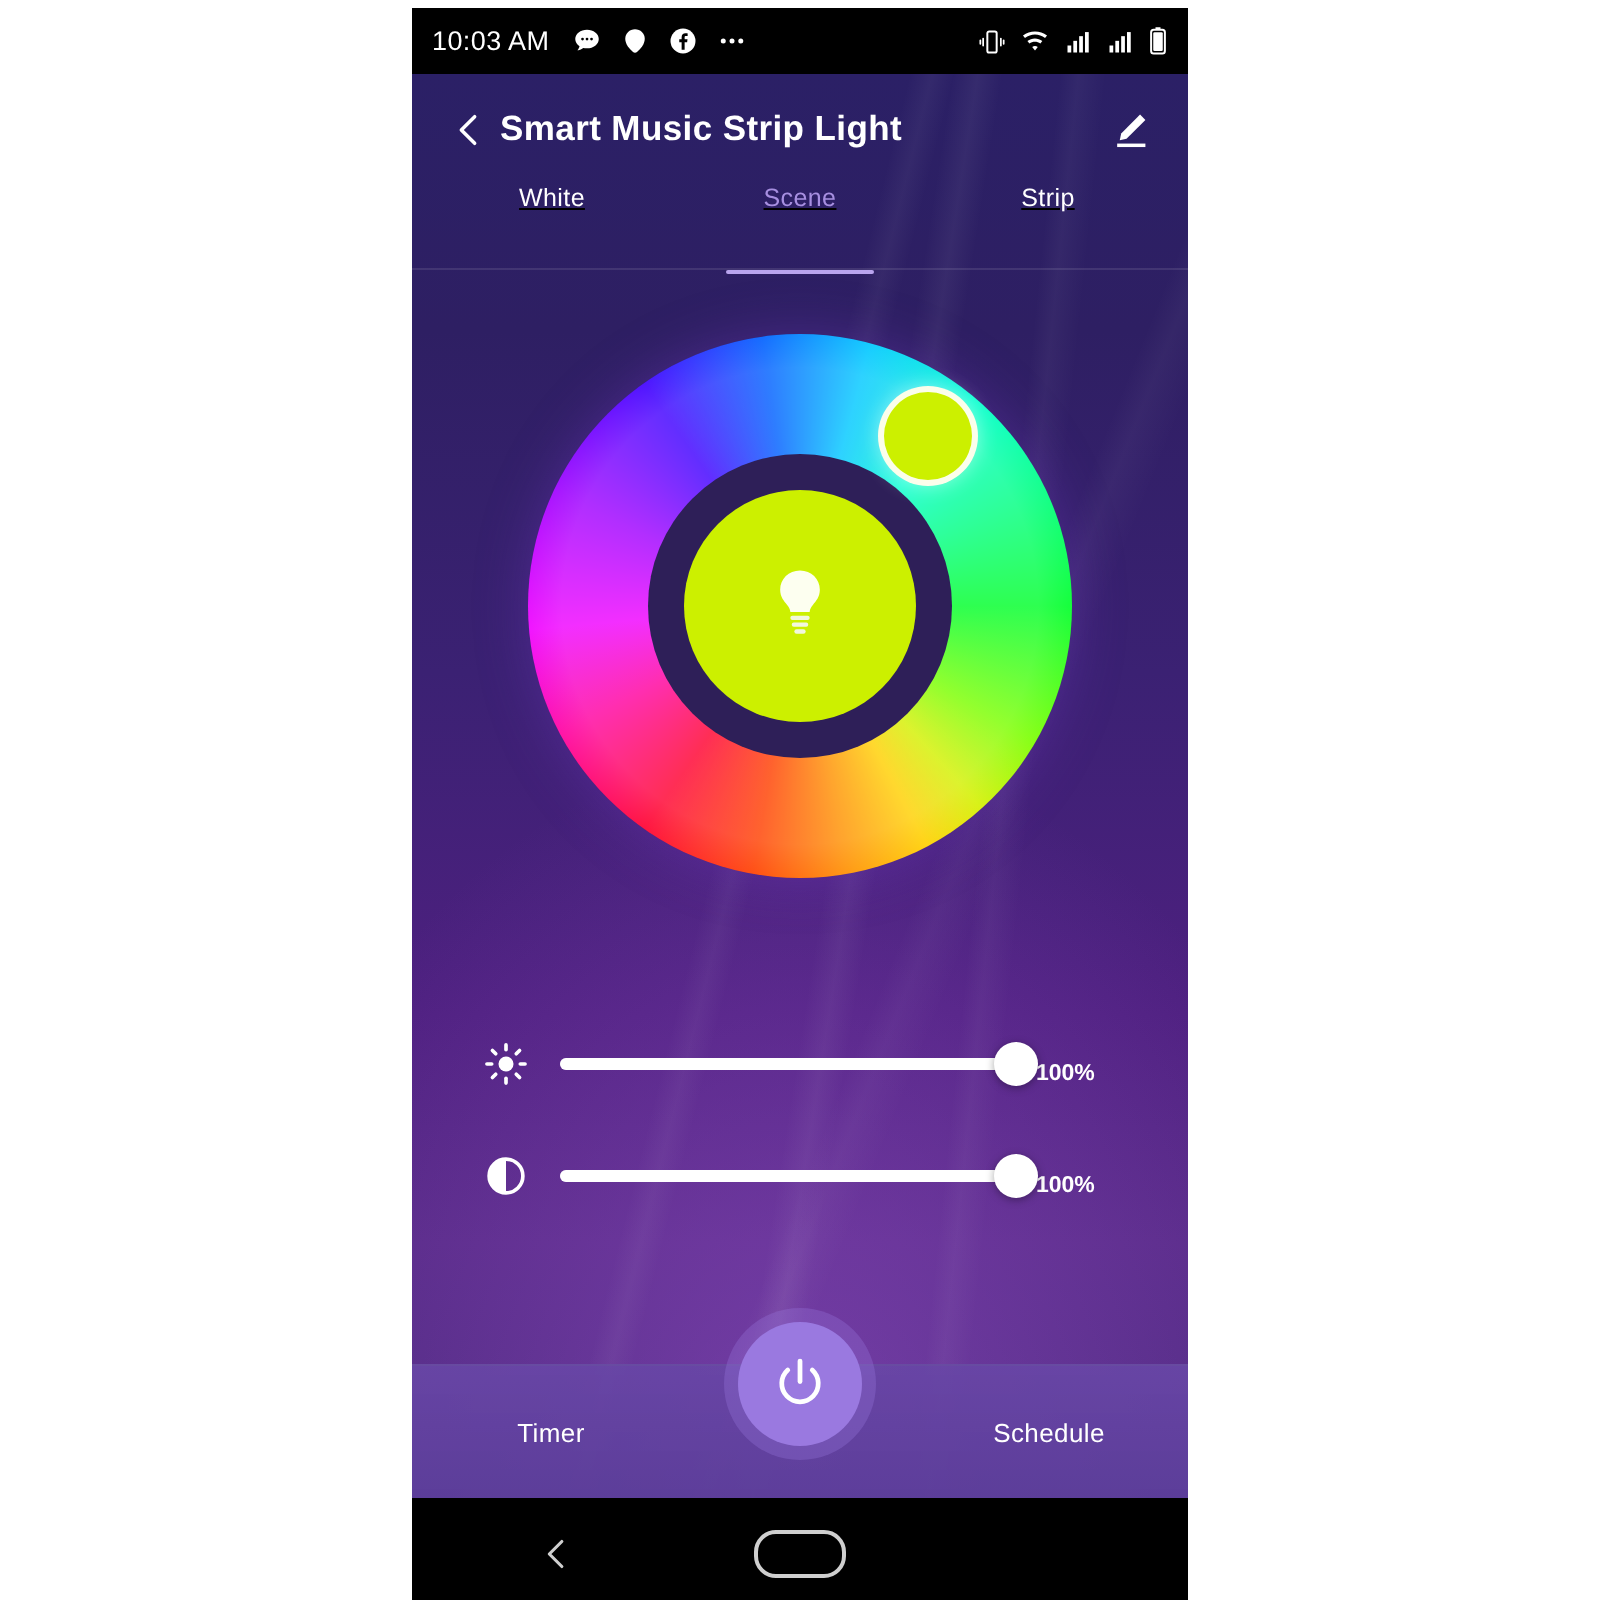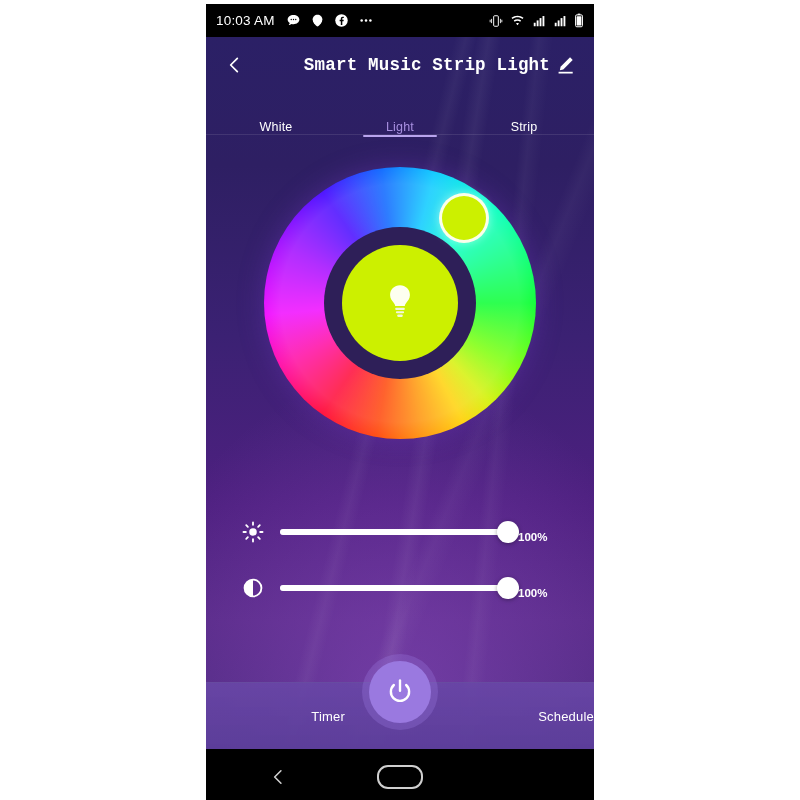--- a/index.html
+++ b/index.html
@@ -83,50 +83,50 @@
     box-sizing: border-box;
     z-index: 3;
   }
   .back-btn {
     width: 26px; height: 30px;
     display: flex; align-items: center; justify-content: flex-start;
     cursor: pointer;
   }
   .page-title {
     flex: 1;
-    text-align: right;
+    text-align: left;
     color: #ffffff;
     font-size: 17.5px;
     font-weight: bold;
     letter-spacing: 0.2px;
     white-space: nowrap;
-    font-family: Liberation Mono, monospace;
   }
   .edit-btn {
     width: 26px; height: 30px;
     display: flex; align-items: center; justify-content: flex-end;
     cursor: pointer;
   }
 
   
   .tabs {
     position: relative;
     display: flex;
     height: 42px;
     z-index: 3;
     padding: 0 8px;
     box-sizing: border-box;
   }
   .tab {
     flex: 1;
     display: flex;
-    align-items: flex-end;
+    align-items: flex-start;
     justify-content: center;
     position: relative;
     cursor: pointer;
+    text-decoration: underline;
   }
   .tab-label {
     font-size: 12.5px;
     color: #ffffff;
     letter-spacing: 0.2px;
   }
   .tab.active .tab-label {
     color: #a78fe0;
   }
   .tab.active::after {
@@ -285,21 +285,21 @@
     left: 0; right: 0; bottom: 0;
     height: 66px;
     background: linear-gradient(180deg, rgba(104,70,166,0.92) 0%, rgba(92,62,154,0.95) 100%);
     border-top: 1px solid rgba(255,255,255,0.07);
     display: flex;
     align-items: center;
     z-index: 5;
   }
   .bottom-btn {
     flex: 1;
-    text-align: right;
+    text-align: center;
     color: #ffffff;
     font-size: 13px;
     cursor: pointer;
     letter-spacing: 0.2px;
   }
   .power-slot {
     width: 110px;
     display: flex;
     justify-content: center;
   }
@@ -432,21 +432,21 @@
           <rect x="5" y="19.4" width="15.4" height="1.9" fill="#fff"></rect>
         </svg>
       </div>
     </div>
 
     <div class="tabs">
       <div class="tab">
         <span class="tab-label">White</span>
       </div>
       <div class="tab active">
-        <span class="tab-label">Light</span>
+        <span class="tab-label">Scene</span>
       </div>
       <div class="tab">
         <span class="tab-label">Strip</span>
       </div>
     </div>
     <div class="tabs-divider"></div>
 
     <div class="wheel-area">
       <div class="wheel-wrap">
         <div class="hue-ring"></div>

